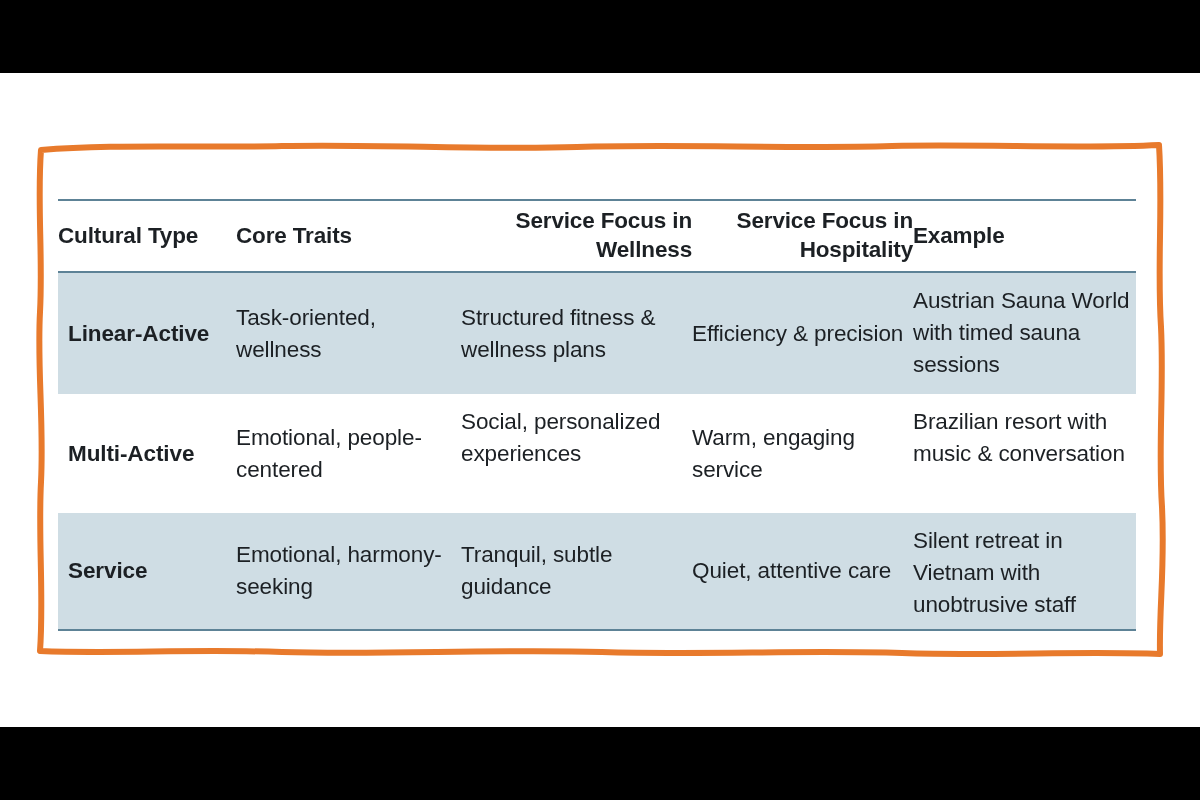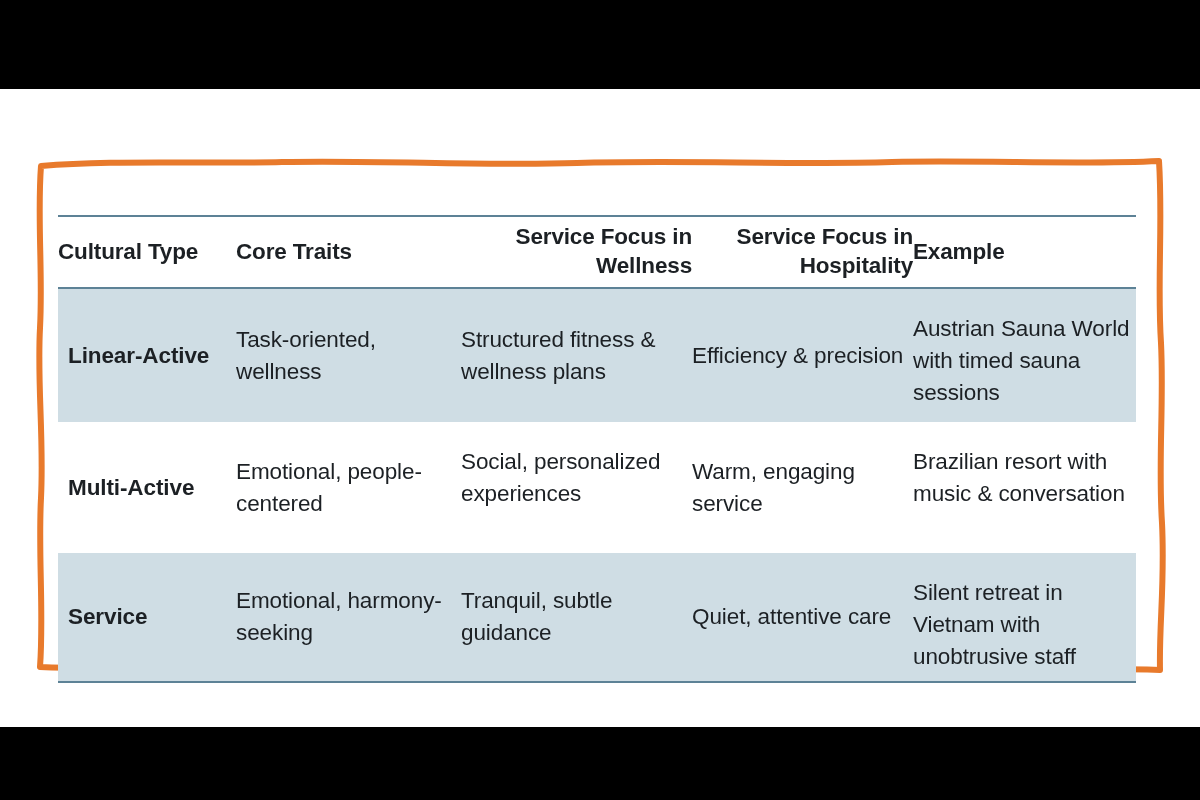--- a/index.html
+++ b/index.html
@@ -31,21 +31,20 @@
   #letterbox-top    { top: 0;   height: 73px; }
   #letterbox-bottom { top: 727px; height: 73px; }
 
   #slide {
     position: absolute;
     left: 0;
     top: 73px;
     width: 1200px;
     height: 654px;
     background: #ffffff;
-    margin-top: 16px;
   }
 
   
   #frame-border {
     position: absolute;
     left: 32px;
     top: 64px;
     width: 1136px;
     height: 526px;
     pointer-events: none;
@@ -110,21 +109,21 @@
     letter-spacing: -0.1px;
     vertical-align: middle;
     padding: 8px 10px 8px 0;
   }
   tbody td.cell-type {
     font-weight: bold;
     vertical-align: middle;
   }
   tbody td.cell-example {
     vertical-align: top;
-    padding-top: 24px;
+    padding-top: 12px;
   }
   tbody tr.row-shaded { background: #cfdde4; }
   tbody tr.row-plain  { background: #ffffff; }
 
   tbody tr.r1 td { height: 109px; }
   tbody tr.r2 td { height: 107px; }
   tbody tr.r3 td { height: 104px; }
 
   
   td > .cell-inner, th > .cell-inner { display: block; }

